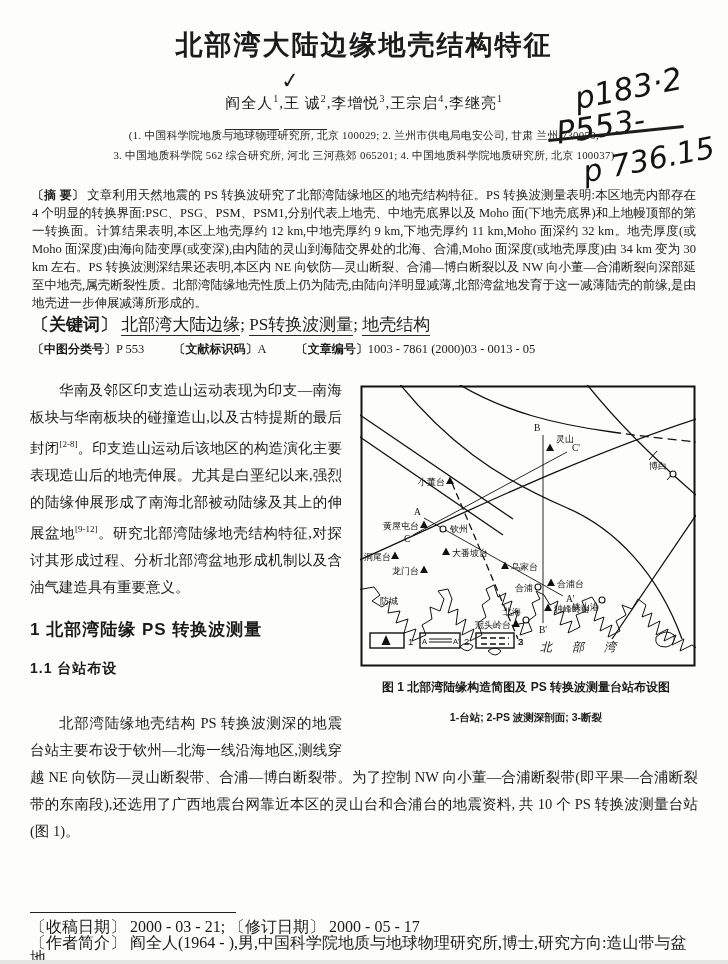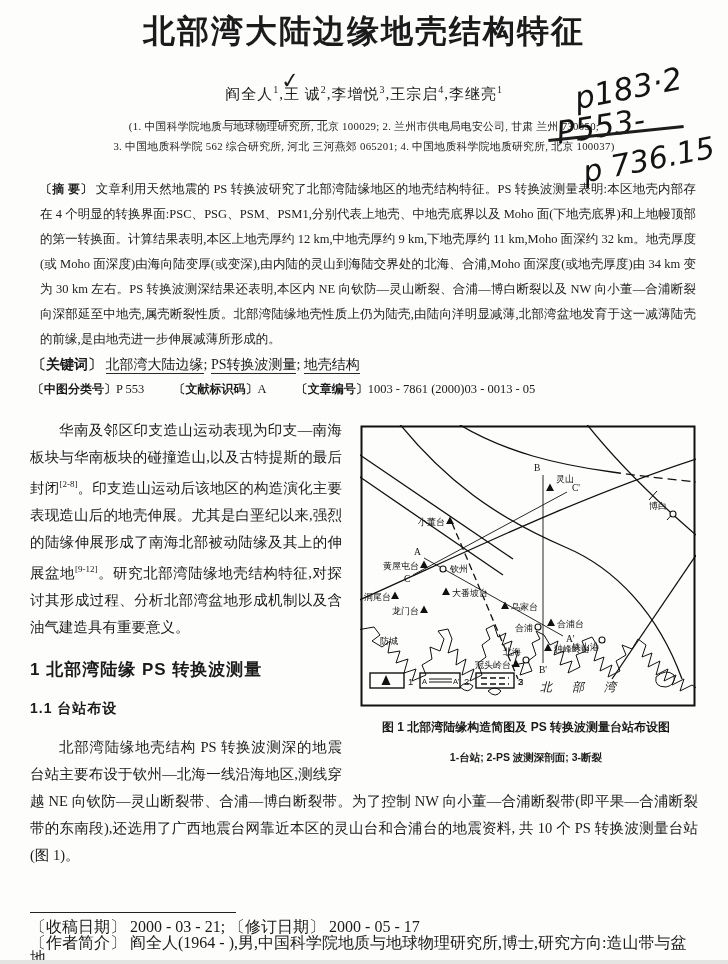--- a/index.html
+++ b/index.html
@@ -3,45 +3,45 @@
 <meta charset="utf-8">
 <style>
   * { margin:0; padding:0; box-sizing:border-box; }
   html,body { background:#777; }
   #page {
     position:relative; width:728px; height:964px; margin:0 auto;
     background:#fdfdfc; color:#1b1b1b; overflow:hidden;
     font-family:"Liberation Serif", serif;
   }
   
-  .title { margin-top:10px; text-align:center; font-size:32px; font-weight:700; letter-spacing:2px; }
+  .title { margin-top:27px; text-align:center; font-size:27px; font-weight:700; letter-spacing:2px; }
   .authors { margin-top:30px; text-align:center; font-size:15px; letter-spacing:1px; }
   .authors sup { font-size:10px; }
   .uline { border-bottom:1.6px solid #2a2a2a; padding-bottom:18px; }
   .checkmark { position:absolute; left:281px; top:68px; font-size:22px; font-weight:700; transform:rotate(-6deg); font-family:"DejaVu Sans",sans-serif; }
   .affils { margin-top:13px; text-align:center; font-size:10.8px; line-height:1.85; letter-spacing:.3px; }
   
   .hw { position:absolute; font-family:"DejaVu Sans",sans-serif; font-style:italic; font-weight:500; color:#141414; white-space:nowrap; }
   .hw1 { left:574px; top:70px;  font-size:31px; transform:rotate(-11deg); }
   .hw2 { left:556px; top:108px; font-size:31px; transform:rotate(-9deg); }
   .hw3 { left:582px; top:142px; font-size:30px; transform:rotate(-11deg); }
   .strike { position:absolute; left:548px; top:132px; width:136px; border-top:3px solid #1d1d1d; transform:rotate(-6deg); }
   
-  .abs { margin:20px 32px 0 40px; font-size:12.5px; line-height:25px; text-align:justify; }
+  .abs { margin:20px 32px 0 32px; font-size:12.5px; line-height:18px; text-align:justify; }
   .abs b, .metaline b { font-family:"Liberation Sans",sans-serif; font-weight:700; font-size:12px; }
-  .kwline { margin:1px 32px 0 32px; font-size:14px; line-height:23px; }
+  .kwline { margin:1px 32px 0 32px; font-size:17px; line-height:23px; }
   .kw { border-bottom:1.6px solid #2a2a2a; padding-bottom:1px; }
   .metaline { margin:2px 32px 0 32px; font-size:12.5px; line-height:23px; }
   .metaline .gap { display:inline-block; width:26px; }
   
   .bodyflow { margin:16px 30px 0 30px; font-size:14.5px; line-height:27px; text-align:justify; }
   .bodyflow p { text-indent:2em; }
   .bodyflow sup { font-size:9px; }
   h2.sec { font-size:17px; font-weight:700; margin:15px 0 12px 0; letter-spacing:1px; font-family:"Liberation Sans",sans-serif; }
-  h3.sec { font-size:14px; font-weight:700; margin:6px 0 12px 0; letter-spacing:1px; font-family:"Liberation Sans",sans-serif; }
+  h3.sec { font-size:14px; font-weight:700; margin:6px 0 28px 0; letter-spacing:1px; font-family:"Liberation Sans",sans-serif; }
   
   .figure { float:right; width:344px; margin:8px 0 8px 12px; }
   .figure svg { display:block; margin-left:6px; background:#fdfdfc; }
   .figcap1 { text-align:center; font-size:12px; font-weight:700; margin-top:7px; font-family:Liberation Sans, sans-serif; }
   .figcap2 { text-align:center; font-size:10.5px; font-weight:600; margin-top:3px; font-family:"Liberation Sans",sans-serif; }
   .maplabel { font-size:9px; font-family:"Liberation Sans",sans-serif; fill:#111; }
   .proflabel { font-size:9.5px; font-family:"Liberation Serif",serif; fill:#111; }
   .sealabel { font-size:12px; font-style:italic; letter-spacing:20px; fill:#111; font-family:"Liberation Serif",serif; }
   .legnum { font-size:9.5px; font-family:"Liberation Sans",sans-serif; fill:#111; }
   .legAA { font-size:7.5px; font-family:"Liberation Sans",sans-serif; fill:#111; }

